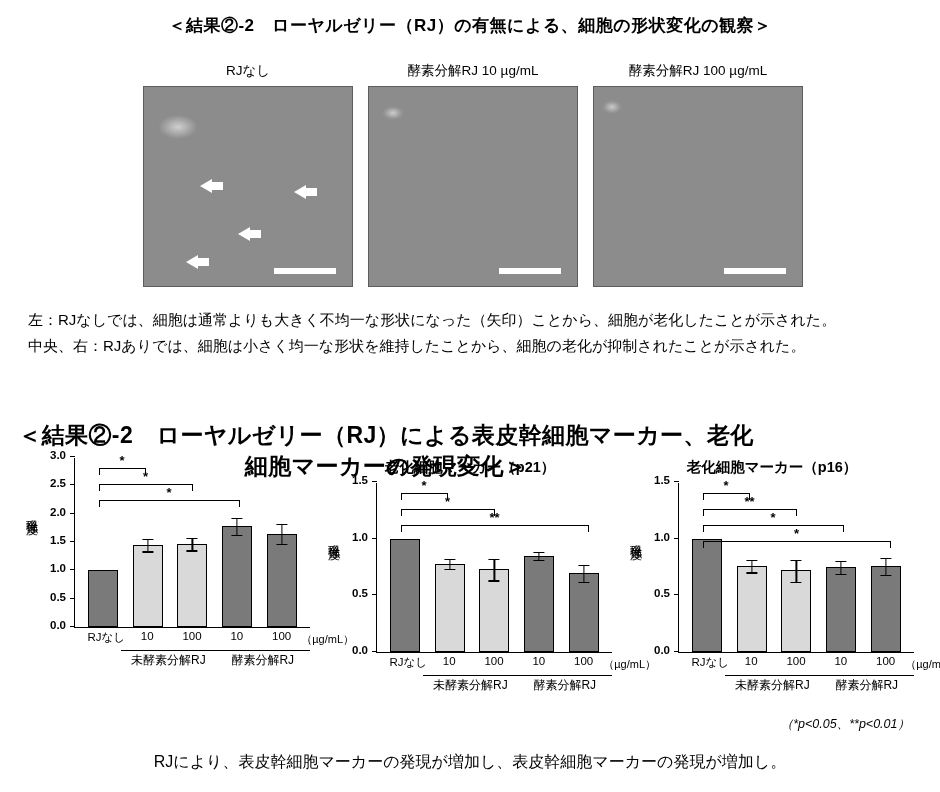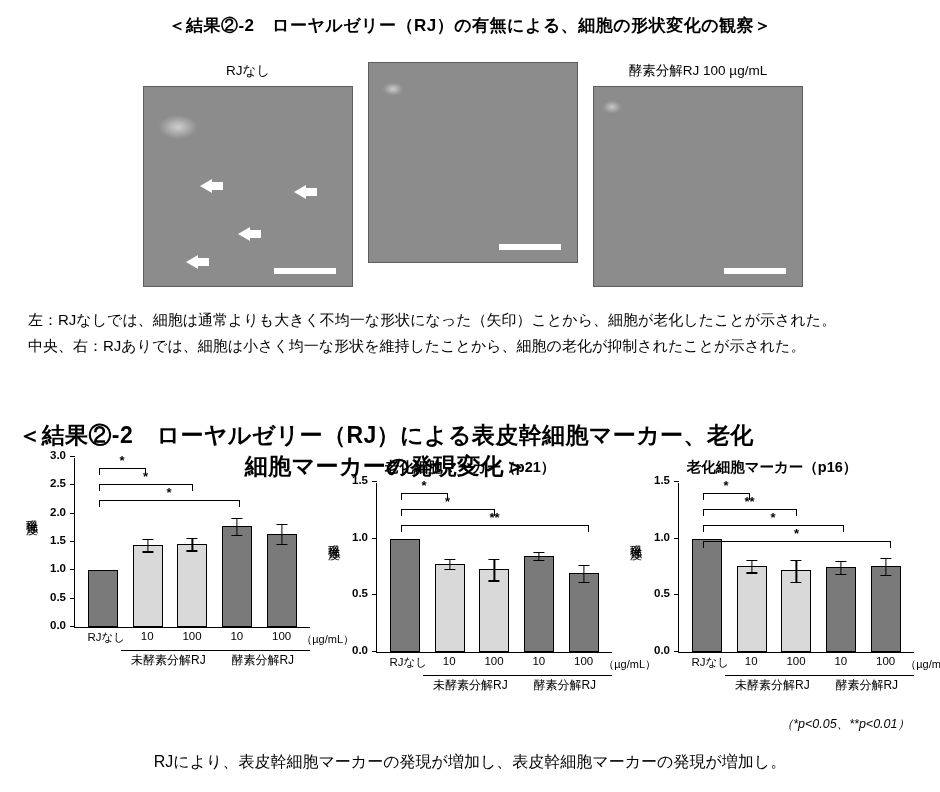--- a/index.html
+++ b/index.html
@@ -298,20 +298,21 @@
           linear-gradient(#8e8e8e, #909090)"></div>
       <div class="arrow" style="left:56px; top:92px;"></div>
       <div class="arrow" style="left:150px; top:98px;"></div>
       <div class="arrow" style="left:94px; top:140px;"></div>
       <div class="arrow" style="left:42px; top:168px;"></div>
       <div class="scalebar"></div>
     </div>
   </div>
 
   <div class="micro-col">
+    <div class="micro-label">酵素分解RJ 10 µg/mL</div>
     <div class="micro-img">
       <div class="tex" style="background:
           radial-gradient(ellipse 14px 9px at 24px 26px, #cccccc 0%, #959595 60%, #8c8c8c 80%),
           radial-gradient(ellipse 13px 9px at 66px 18px, #c9c9c9 0%, #949494 60%, #8c8c8c 80%),
           radial-gradient(ellipse 15px 10px at 120px 34px, #cbcbcb 0%, #949494 60%, #8c8c8c 80%),
           radial-gradient(ellipse 12px 8px at 176px 22px, #c6c6c6 0%, #949494 60%, #8c8c8c 80%),
           radial-gradient(ellipse 16px 10px at 40px 74px, #cacaca 0%, #929292 60%, #8c8c8c 80%),
           radial-gradient(ellipse 14px 9px at 92px 80px, #c8c8c8 0%, #939393 60%, #8c8c8c 80%),
           radial-gradient(ellipse 13px 9px at 150px 70px, #c5c5c5 0%, #929292 60%, #8c8c8c 80%),
           radial-gradient(ellipse 15px 10px at 30px 124px, #cbcbcb 0%, #949494 60%, #8c8c8c 80%),

